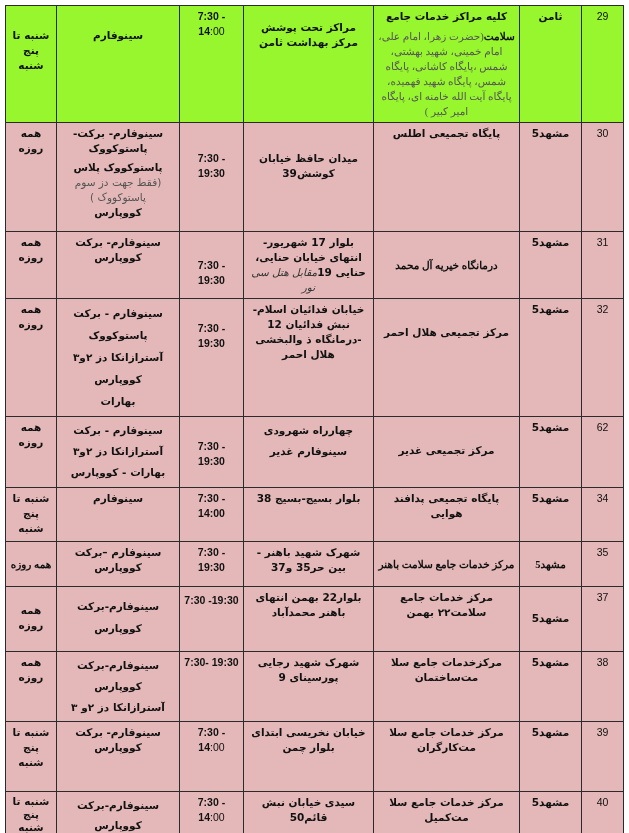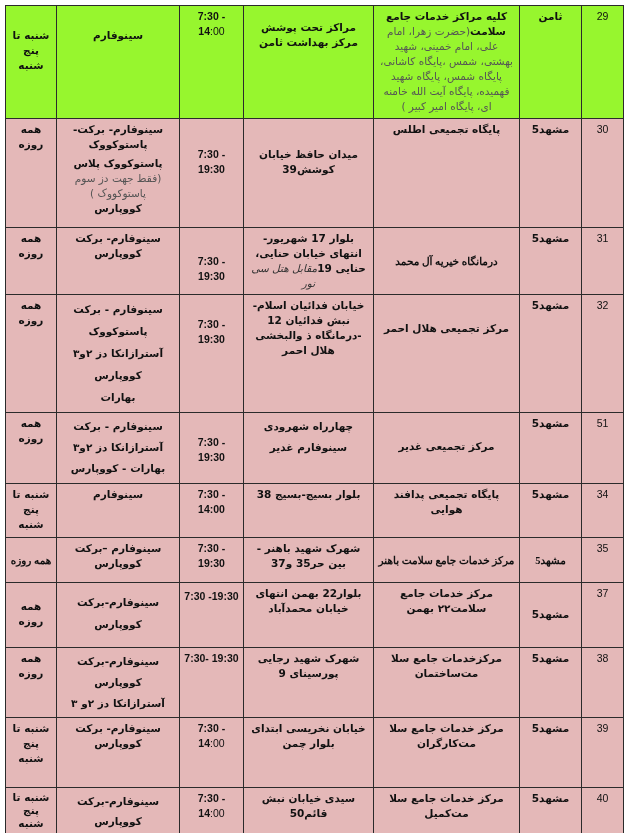--- a/index.html
+++ b/index.html
@@ -36,21 +36,21 @@
     <col style="width:123px">
     <col style="width:51px">
   </colgroup>
 
   <tbody>
       <tr class="hdr" style="height:113px">
     <td class="num">29</td>
     <td class="city">ثامن</td>
     <td class="center">
       <div>کلیه مراکز خدمات جامع</div>
-      <div style="">
+      <div style="margin-top:5px;font-family:Liberation Serif, serif;">
         <span>سلامت</span><span class="light">(حضرت زهرا، امام علی، امام خمینی، شهید بهشتی، شمس ،پایگاه کاشانی، پایگاه شمس، پایگاه شهید فهمیده، پایگاه آیت الله خامنه ای، پایگاه امیر کبیر )</span>
       </div>
     </td>
     <td class="addr" style="padding-top:14px">مراکز تحت پوشش مرکز بهداشت ثامن</td>
     <td class="hours">
       <div>7:30 -</div>
       <div><span>14</span><span class="reg">:00</span></div>
     </td>
     <td class="vacc" style="padding-top:22px">سینوفارم</td>
     <td class="days" style="padding-top:22px">شنبه تا پنج شنبه</td>
@@ -96,21 +96,21 @@
       <div>سینوفارم - برکت</div>
       <div>پاستوکووک</div>
       <div>آسترازانکا دز ۲و۳</div>
       <div>کووپارس</div>
       <div>بهارات</div>
     </td>
     <td class="days">همه روزه</td>
   </tr>
 
   <tr class="row" style="height:71px">
-    <td class="num">51</td>
+    <td class="num">62</td>
     <td class="city">مشهد5</td>
     <td class="center" style="padding-top:26px">مرکز تجمیعی غدیر</td>
     <td class="addr" style="line-height:21px">
       <div>چهارراه شهرودی</div>
       <div>سینوفارم غدیر</div>
     </td>
     <td class="hours" style="vertical-align:top;padding-top:22px">7:30 - 19:30</td>
     <td class="vacc" style="line-height:21px">
       <div>سینوفارم - برکت</div>
       <div>آسترازانکا دز ۲و۳</div>
@@ -139,21 +139,21 @@
       <div>سینوفارم –برکت</div>
       <div>کووپارس</div>
     </td>
     <td class="days vmid">همه روزه</td>
   </tr>
 
   <tr class="row" style="height:65px">
     <td class="num">37</td>
     <td class="city" style="padding-top:24px">مشهد5</td>
     <td class="center">مرکز خدمات جامع سلامت۲۲ بهمن</td>
-    <td class="addr">بلوار22 بهمن انتهای خیابان محمدآباد</td>
+    <td class="addr">بلوار22 بهمن انتهای باهنر محمدآباد</td>
     <td class="hours" style="vertical-align:top;padding-top:6px">7:30 -19:30</td>
     <td class="vacc" style="line-height:22px;padding-top:8px">
       <div>سینوفارم-برکت</div>
       <div>کووپارس</div>
     </td>
     <td class="days" style="padding-top:16px">همه روزه</td>
   </tr>
 
   <tr class="row" style="height:68px">
     <td class="num">38</td>

